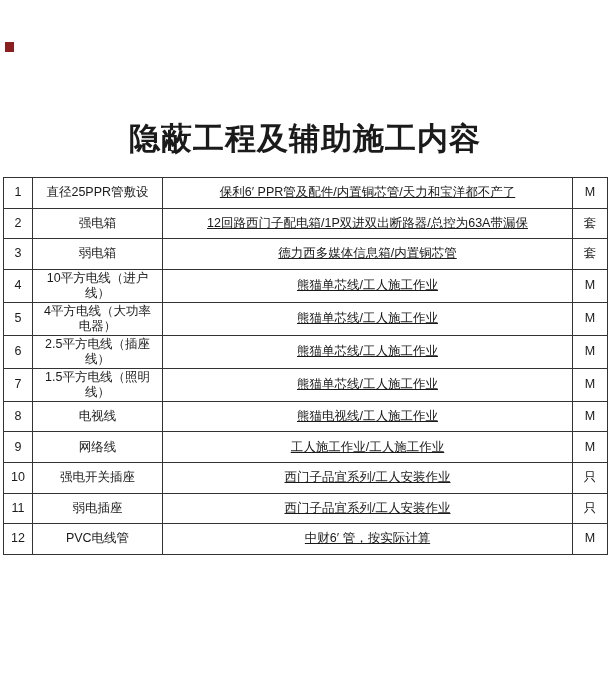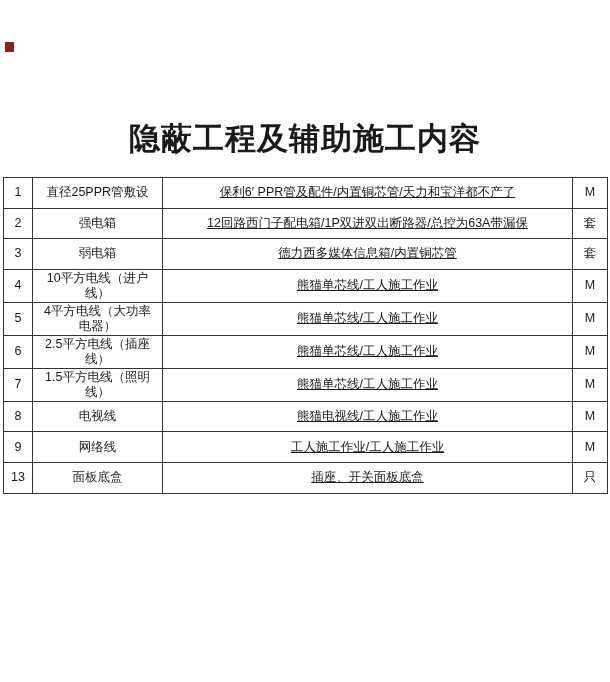--- a/index.html
+++ b/index.html
@@ -124,20 +124,32 @@
           <td class="col-desc">熊猫电视线/工人施工作业</td>
           <td class="col-unit">M</td>
         </tr>
         <tr>
           <td class="col-no">9</td>
           <td class="col-item">网络线</td>
           <td class="col-desc">工人施工作业/工人施工作业</td>
           <td class="col-unit">M</td>
         </tr>
         <tr>
-          <td class="col-no">13</td>
-          <td class="col-item">面板底盒</td>
-          <td class="col-desc">插座、开关面板底盒</td>
+          <td class="col-no">10</td>
+          <td class="col-item">强电开关插座</td>
+          <td class="col-desc">西门子品宜系列/工人安装作业</td>
           <td class="col-unit">只</td>
+        </tr>
+        <tr>
+          <td class="col-no">11</td>
+          <td class="col-item">弱电插座</td>
+          <td class="col-desc">西门子品宜系列/工人安装作业</td>
+          <td class="col-unit">只</td>
+        </tr>
+        <tr>
+          <td class="col-no">12</td>
+          <td class="col-item">PVC电线管</td>
+          <td class="col-desc">中财6′ 管，按实际计算</td>
+          <td class="col-unit">M</td>
         </tr>
       </tbody>
   </table>
 </div>
 
 </body></html>

